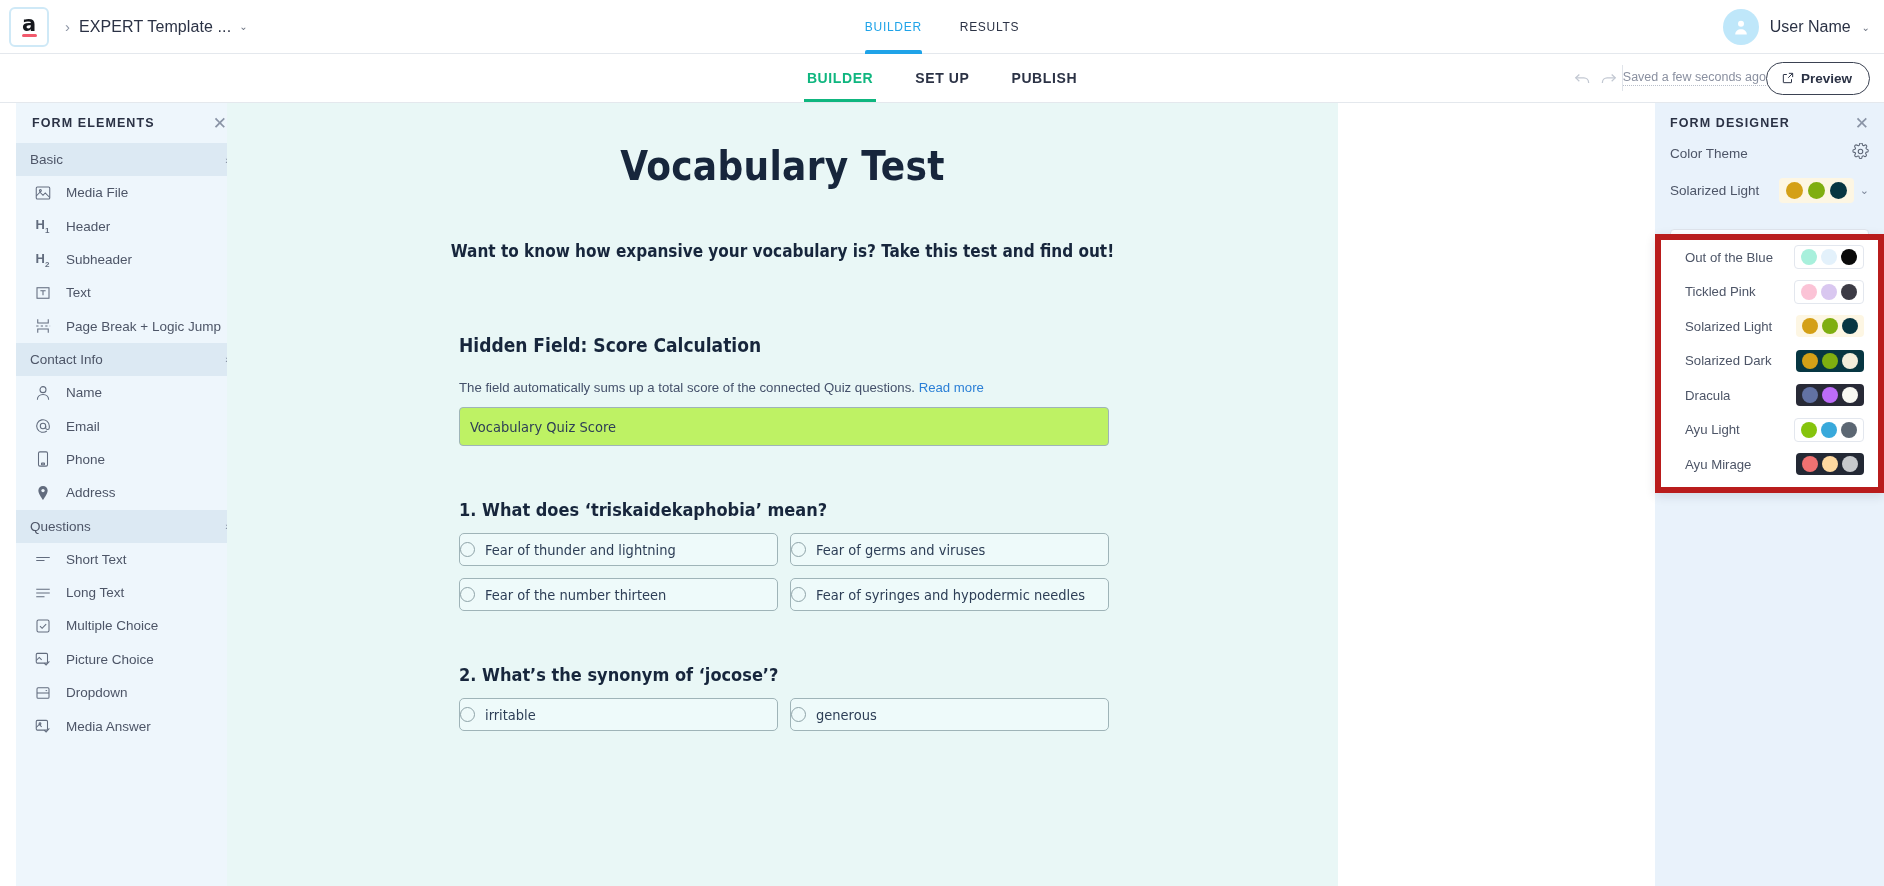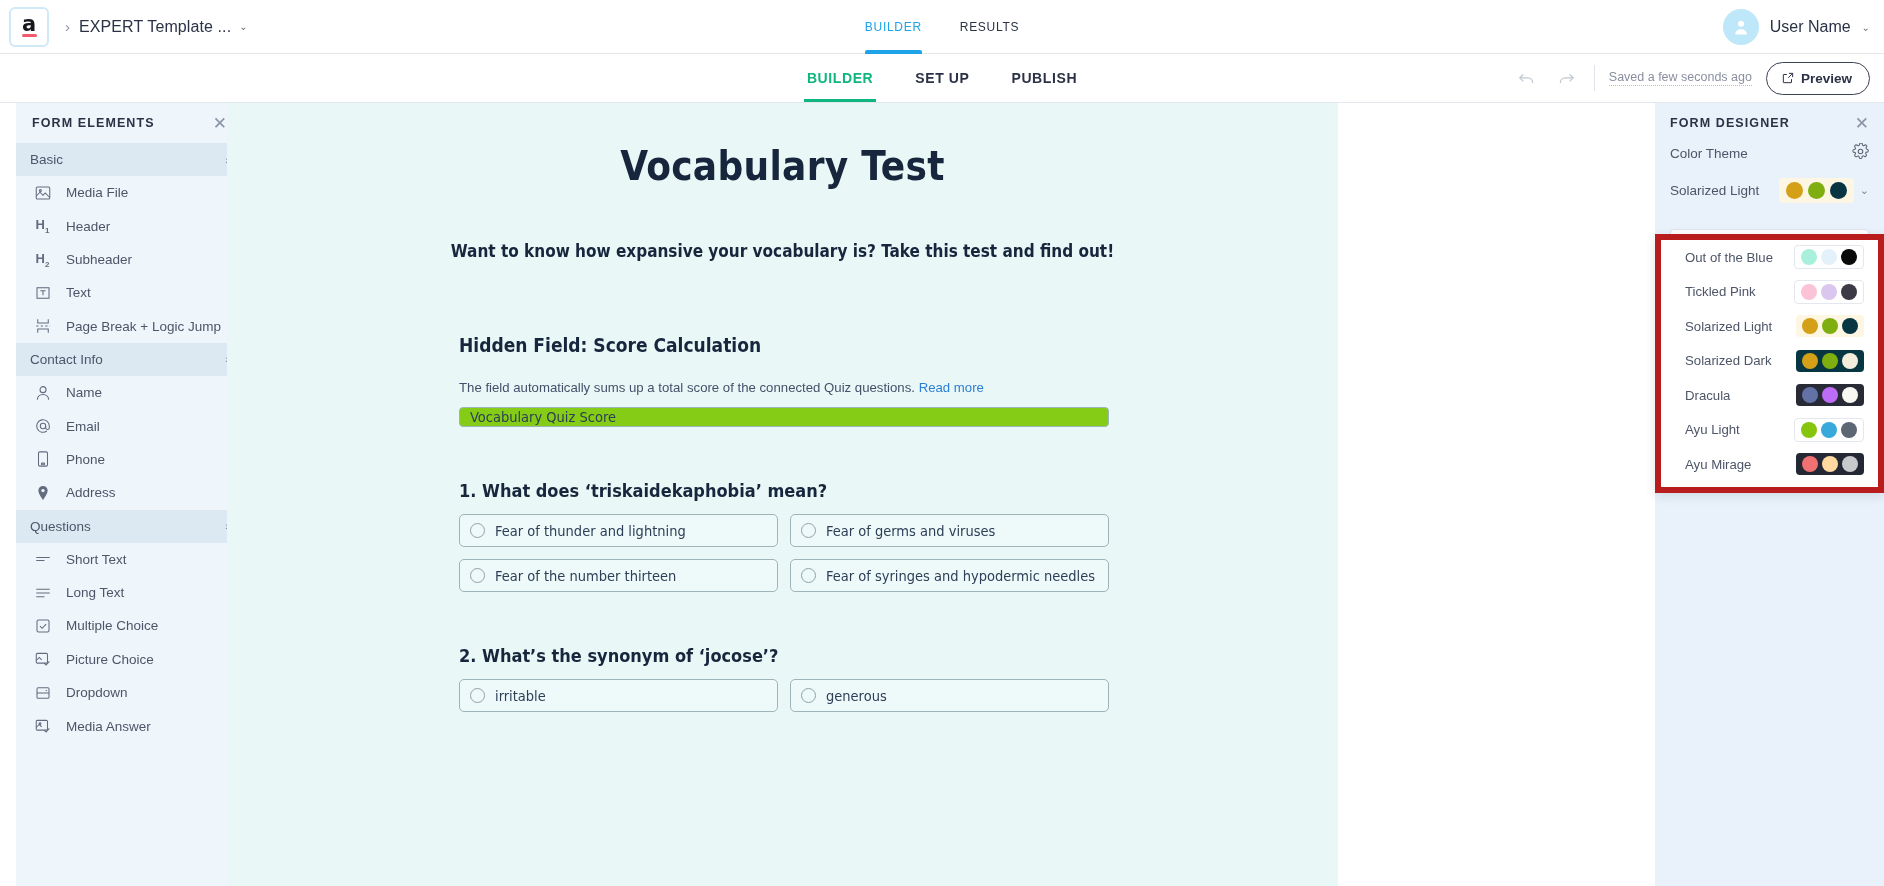--- a/index.html
+++ b/index.html
@@ -49,21 +49,21 @@
     position: absolute; top: 54px; left: 0; width: 1884px; height: 49px;
     background: #fff; border-bottom: 1px solid #e4e8ed;
     display: flex; align-items: center;
   }
   .subtabs { position:absolute; left:0; right:0; display: flex; justify-content: center; gap: 42px; }
   .subtab { font-size: 14px; font-weight: bold; letter-spacing: .6px; color: #2b3245;
             height: 48px; display: flex; align-items: center; position: relative; cursor: pointer; }
   .subtab.active { color: #0fb67f; }
   .subtab.active::after { content:""; position:absolute; bottom:0; left:-3px; right:-3px; height:3px; background:#0fb67f; }
 
-  .subright { position: absolute; right: 14px; display: flex; align-items: center; gap: 14px; }
+  .subright { position: absolute; right: 14px; display: flex; align-items: center; }
   .icon-btn { width: 26px; height: 26px; display:flex; align-items:center; justify-content:center; cursor: pointer; }
   .icon-btn svg { width: 19px; height: 19px; stroke: #c2c8d2; fill: none; stroke-width: 1.6; }
   .vdiv { width: 1px; height: 26px; background: #e0e4ea; }
   .saved-text { font-size: 12.5px; color: #8a90a0; border-bottom: 1px dotted #b9bfca; padding-bottom: 1px; }
   .preview-btn { display:flex; align-items:center; gap:6px; border:1px solid #3b4252; border-radius: 19px;
                  padding: 8px 17px 8px 14px; font-size: 13.5px; font-weight: bold; color:#2b3245; cursor:pointer; background:#fff;}
   .preview-btn svg { width: 14px; height: 14px; stroke: #2b3245; fill:none; stroke-width:1.7; }
 
   
   .leftpanel {
@@ -93,29 +93,29 @@
     background: #e9f7f6; overflow: hidden;
   }
   .form-font { font-family: "DejaVu Sans Condensed", "Liberation Sans Narrow", "Liberation Sans", sans-serif; }
   .f-title { text-align: center; margin-top: 40px; font-size: 40px; font-weight: bold; color: #17263c; letter-spacing: .3px; }
   .f-sub { text-align: center; margin-top: 52px; font-size: 17px; font-weight: bold; color: #17263c; }
   .f-block { margin: 0 232px; }
   .f-label { font-size: 19px; font-weight: bold; color: #17263c; margin-top: 73px; }
   .f-desc { font-size: 13.2px; color: #44506a; margin-top: 24px; }
   .f-desc a { color: #2b7fd6; text-decoration: none; }
   .f-input {
-    margin-top: 12px; height: 20px; border: 1px solid #9fb4b8; border-radius: 4px;
-    background: #84cc16; display:flex; align-items:center; padding-left: 10px;
+    margin-top: 12px; height: 39px; border: 1px solid #9fb4b8; border-radius: 4px;
+    background: #bef264; display:flex; align-items:center; padding-left: 10px;
     font-size: 14.5px; color: #2d3e56; width: 650px;
   }
   .q-label { font-size: 18px; font-weight: bold; color: #17263c; margin-top: 53px; }
   .opt-grid { display: grid; grid-template-columns: 319px 319px; gap: 12px 12px; margin-top: 13px; }
   .opt {
     height: 33px; border: 1px solid #9fb4b8; border-radius: 5px; background: #eefafa;
-    display:flex; align-items:center; padding-left: 10px; gap: 10px; cursor: pointer;
+    display:flex; align-items:center; gap: 10px; cursor: pointer;
   }
   .radio { width: 15px; height: 15px; border: 1.4px solid #8ea3a8; border-radius: 50%; flex:none; }
   .opt .otxt { font-size: 14.5px; color: #2d3e56; }
 
   
   .rightpanel {
     position: absolute; top: 103px; right: 0; width: 229px; height: 783px;
     background: #e9f2fb;
   }
   .rp-head { height: 40px; display:flex; align-items:center; padding: 0 15px; justify-content: space-between; }

